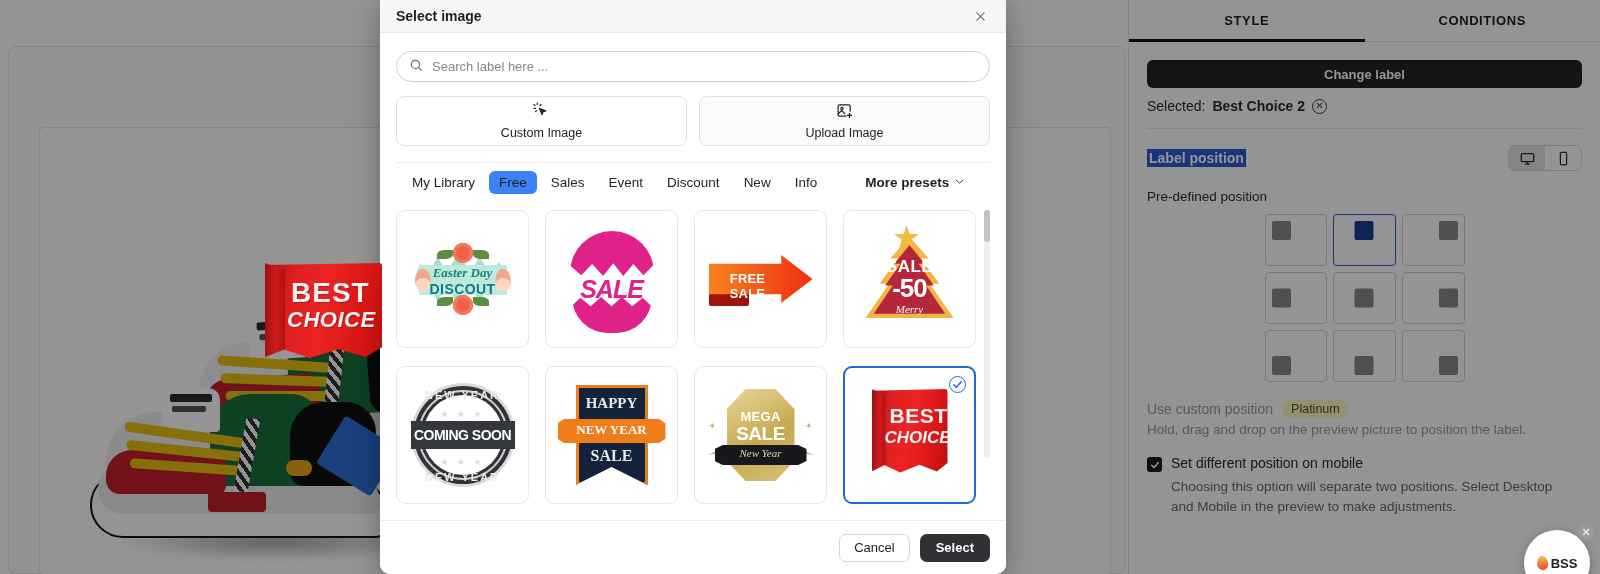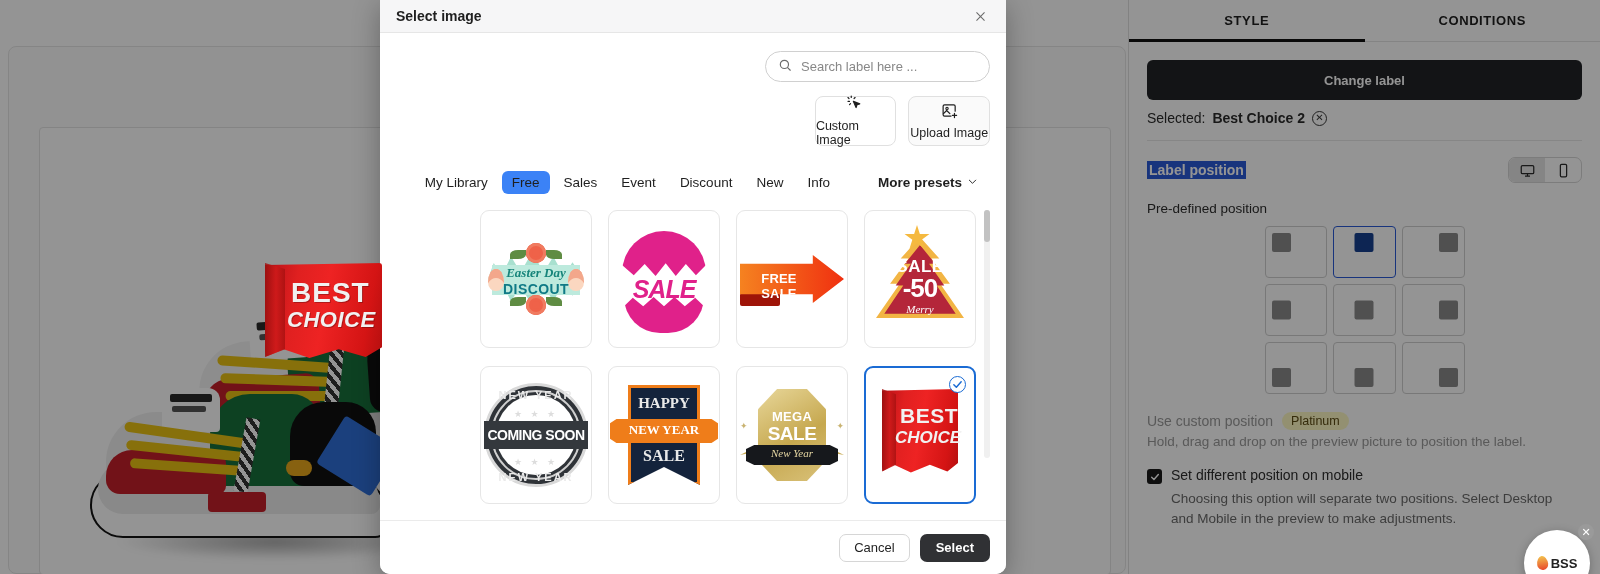--- a/index.html
+++ b/index.html
@@ -79,21 +79,21 @@
   .rp-tab {
     flex:1; display:flex; align-items:center; justify-content:center;
     font-size:13px; letter-spacing:.6px; font-weight:600; color:#1f1f1f;
     cursor:pointer; position:relative;
   }
   .rp-tab.active::after{
     content:""; position:absolute; left:0; right:0; bottom:-1px; height:3px; background:#111;
   }
   .rp-body { padding:18px 18px 0 18px; }
   .change-label-btn{
-    width:100%; height:40px; background:#212326; color:#fff; border:none; border-radius:6px;
+    width:100%; height:28px; background:#212326; color:#fff; border:none; border-radius:6px;
     font-size:13px; font-family:inherit; font-weight:600; cursor:pointer;
   }
   .selected-row{
     margin-top:10px; font-size:14px; color:#2b2b2b; display:flex; align-items:center; gap:7px;
   }
   .selected-row .sel-name{ font-weight:bold; }
   .x-circle{
     width:15px; height:15px; border-radius:50%; border:1.4px solid #3a3a3a;
     display:inline-flex; align-items:center; justify-content:center;
     font-size:10px; line-height:1; color:#3a3a3a; cursor:pointer;
@@ -166,21 +166,21 @@
   }
   .modal-head{
     height:33px; background:#f6f6f7; border-bottom:1px solid #e6e6e6;
     display:flex; align-items:center; padding:0 16px; flex:none;
   }
   .modal-title{ font-size:14px; font-weight:600; color:#1f1f1f; flex:1; }
   .modal-close{
     width:20px; height:20px; display:flex; align-items:center; justify-content:center;
     color:#6b6b6b; cursor:pointer; font-size:15px; line-height:1;
   }
-  .modal-body{ flex:1; padding:18px 16px 0 16px; display:flex; flex-direction:column; min-height:0;align-items:flex-end; }
+  .modal-body{ flex:1; padding:18px 16px 0 16px; display:flex; flex-direction:column; min-height:0; }
 
   .search-box{
     height:31px; border:1px solid #d0d0d0; border-radius:16px; display:flex; align-items:center;
     padding:0 12px; gap:9px; background:#fff; flex:none;
   }
   .search-box input{
     border:none; outline:none; flex:1; font-size:13px; font-family:inherit; color:#1f1f1f;
     background:transparent;
   }
   .search-box input::placeholder{ color:#888; }

